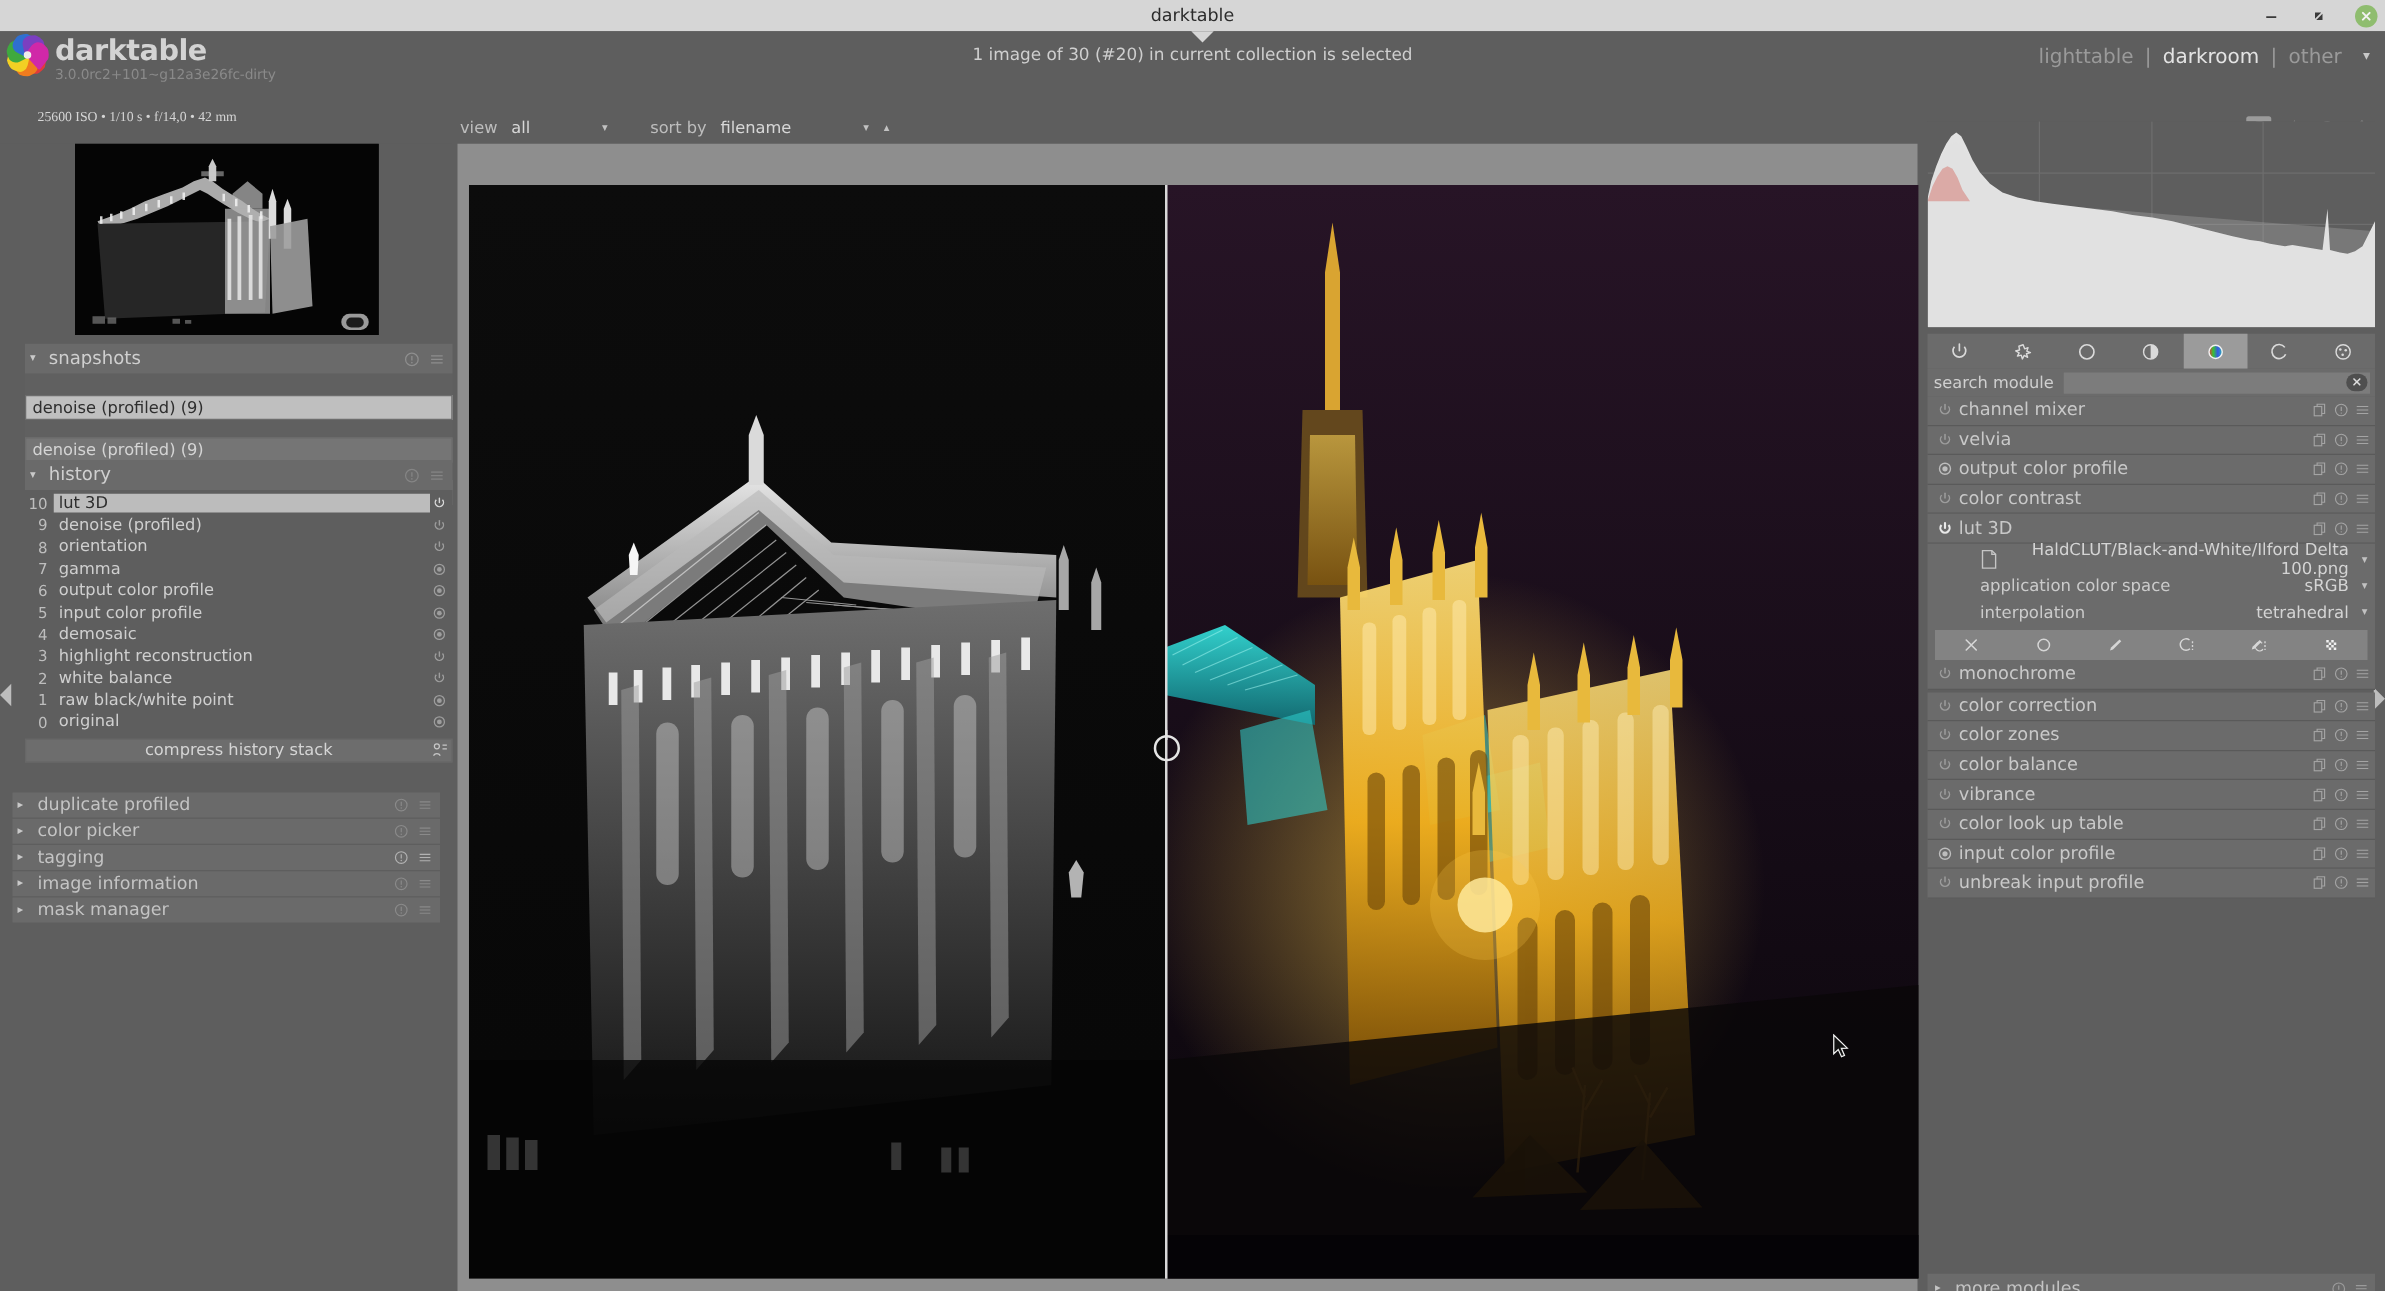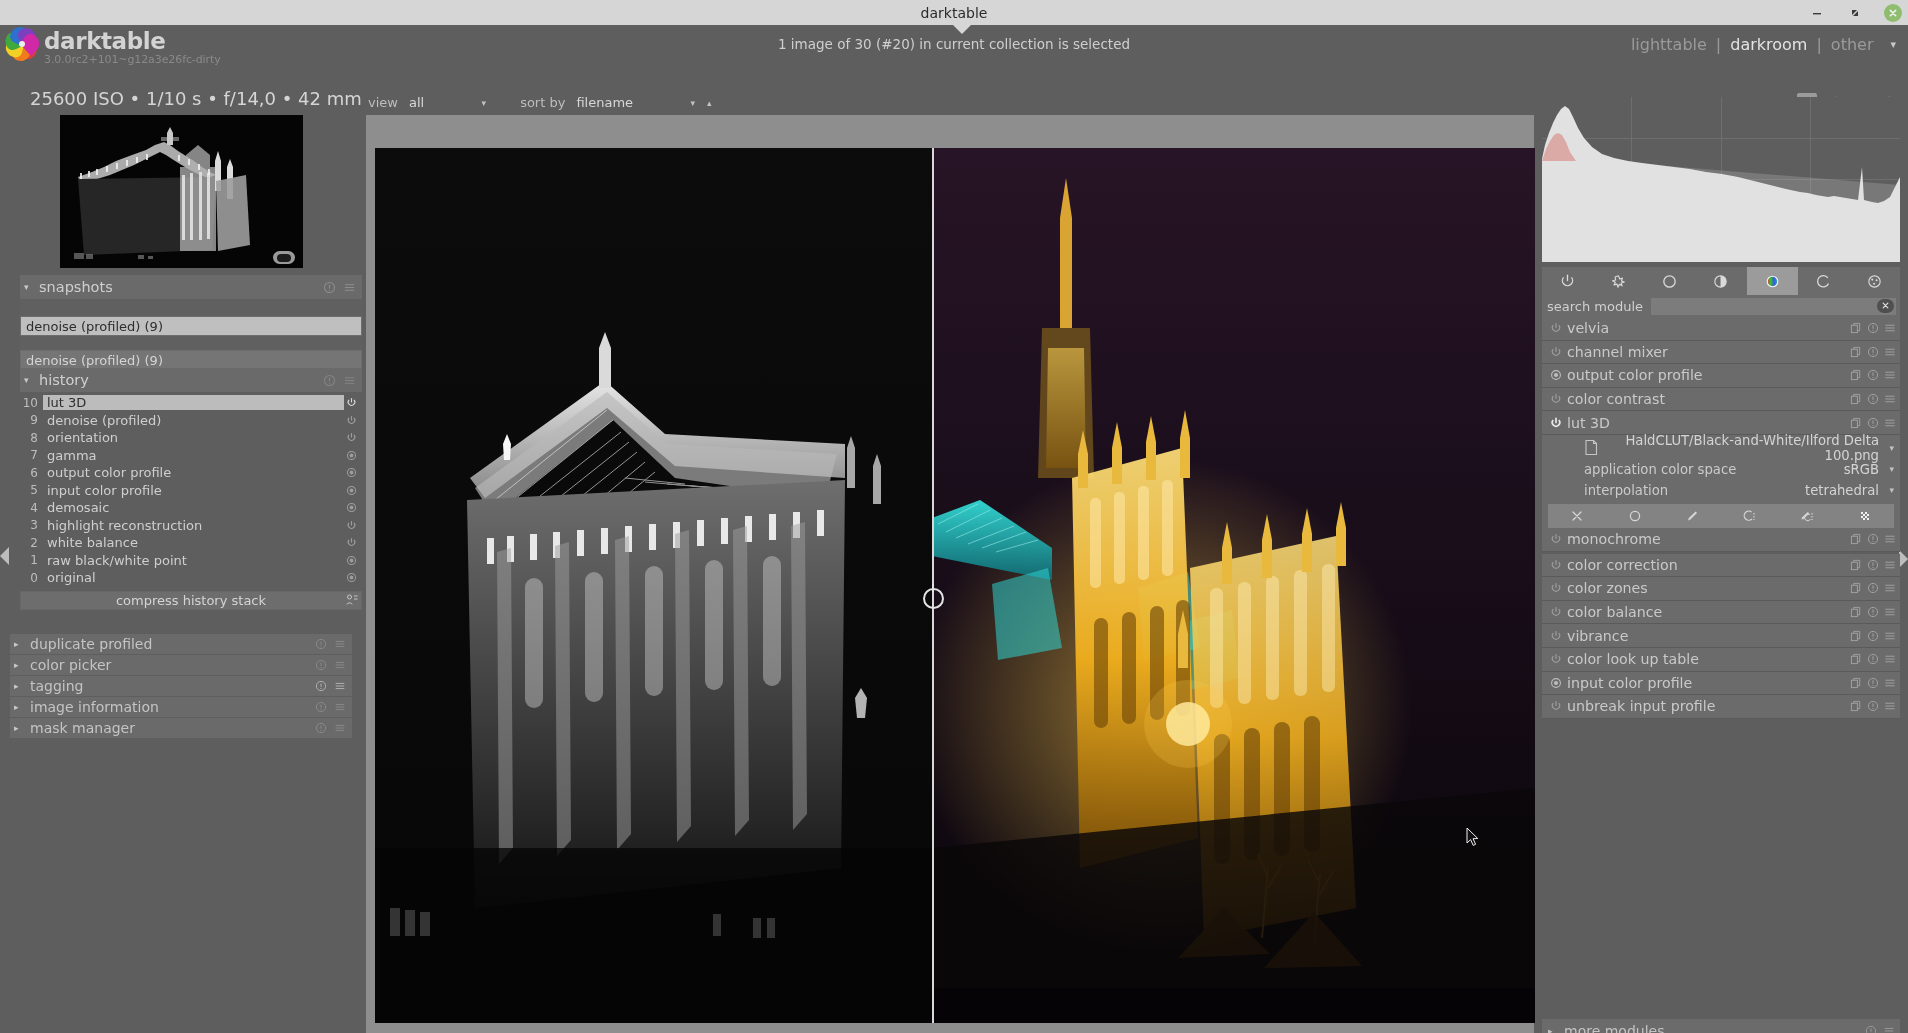--- a/index.html
+++ b/index.html
@@ -39,21 +39,21 @@
             color:#cfcfcf; line-height:39px; }
   #centerarrow-top{ position:absolute; left:953px; top:0; width:0; height:0;
      border-left:9px solid transparent; border-right:9px solid transparent; border-top:9px solid #d6d6d6; }
   #viewswitch{ position:absolute; right:12px; top:0; height:39px; display:flex; align-items:center; gap:9px; font-size:16px; }
   #viewswitch .vi{ color:#9a9a9a; }
   #viewswitch .vi.active{ color:#e3e3e3; }
   #viewswitch .sep{ color:#9a9a9a; }
   #viewswitch .caret{ margin-left:8px; }
 
   
-  #exifline{ position:absolute; left:30px; top:63px; font-size:18px; color:#d5d5d5; }
+  #exifline{ position:absolute; left:30px; top:63px; font-size:11px; color:#d5d5d5;font-family:Liberation Serif, serif; }
   #filterbar{ position:absolute; left:368px; top:70px; display:flex; align-items:center; gap:16px; font-size:13px; }
   #filterbar .lbl{ color:#bdbdbd; }
   #filterbar .val{ color:#d7d7d7; margin-left:11px; }
   #filterbar .dd{ width:62px; text-align:right; color:#c2c2c2; font-size:9px; }
   #filterbar .grp{ display:flex; align-items:center; }
   #filterbar .grp+.grp{ margin-left:18px; }
   #filterbar .asc{ margin-left:12px; color:#c2c2c2; font-size:9px; }
   #topicons{ position:absolute; right:10px; top:68px; display:flex; align-items:center; gap:9px; }
   #topicons .ti{ width:18px; height:18px; display:flex; align-items:center; justify-content:center; color:#bdbdbd; font-size:14px; }
   #topicons .gbtn{ background:#9b9b9b; color:#e8e8e8; font-weight:bold; width:20px; height:20px; border-radius:2px; font-size:14px; }
@@ -879,21 +879,21 @@
 
     <div style="position:absolute; left:0; top:220px; width:358px;">
 
       <div class="mod">
         <span class="pw">
             <svg class="icn" width="12" height="12" viewBox="0 0 12 12">
               <path d="M6 1.6 L6 5.4" stroke="currentColor" stroke-width="1.2" stroke-linecap="round"></path>
               <path d="M3.3 3.1 A3.6 3.6 0 1 0 8.7 3.1" fill="none" stroke="currentColor" stroke-width="1.2"></path>
             </svg>
           </span>
-        <span class="nm">velvia</span>
+        <span class="nm">channel mixer</span>
         <span class="ics">
           <span>
               <svg class="icn" width="12" height="12" viewBox="0 0 13 13">
                 <rect x="1.5" y="3.5" width="6.5" height="8" fill="none" stroke="#a4a4a4" stroke-width="1"></rect>
                 <path d="M4 3.5 L4 1.5 L10.5 1.5 L10.5 9.5 L8 9.5" fill="none" stroke="#a4a4a4" stroke-width="1"></path>
               </svg>
             </span>
           <span>
               <svg class="icn" width="12" height="12" viewBox="0 0 13 13">
                 <circle cx="6.5" cy="6.5" r="5" fill="none" stroke="#a4a4a4" stroke-width="1"></circle>
@@ -913,21 +913,21 @@
         </span>
       </div>
 
       <div class="mod">
         <span class="pw">
             <svg class="icn" width="12" height="12" viewBox="0 0 12 12">
               <path d="M6 1.6 L6 5.4" stroke="currentColor" stroke-width="1.2" stroke-linecap="round"></path>
               <path d="M3.3 3.1 A3.6 3.6 0 1 0 8.7 3.1" fill="none" stroke="currentColor" stroke-width="1.2"></path>
             </svg>
           </span>
-        <span class="nm">channel mixer</span>
+        <span class="nm">velvia</span>
         <span class="ics">
           <span>
               <svg class="icn" width="12" height="12" viewBox="0 0 13 13">
                 <rect x="1.5" y="3.5" width="6.5" height="8" fill="none" stroke="#a4a4a4" stroke-width="1"></rect>
                 <path d="M4 3.5 L4 1.5 L10.5 1.5 L10.5 9.5 L8 9.5" fill="none" stroke="#a4a4a4" stroke-width="1"></path>
               </svg>
             </span>
           <span>
               <svg class="icn" width="12" height="12" viewBox="0 0 13 13">
                 <circle cx="6.5" cy="6.5" r="5" fill="none" stroke="#a4a4a4" stroke-width="1"></circle>

